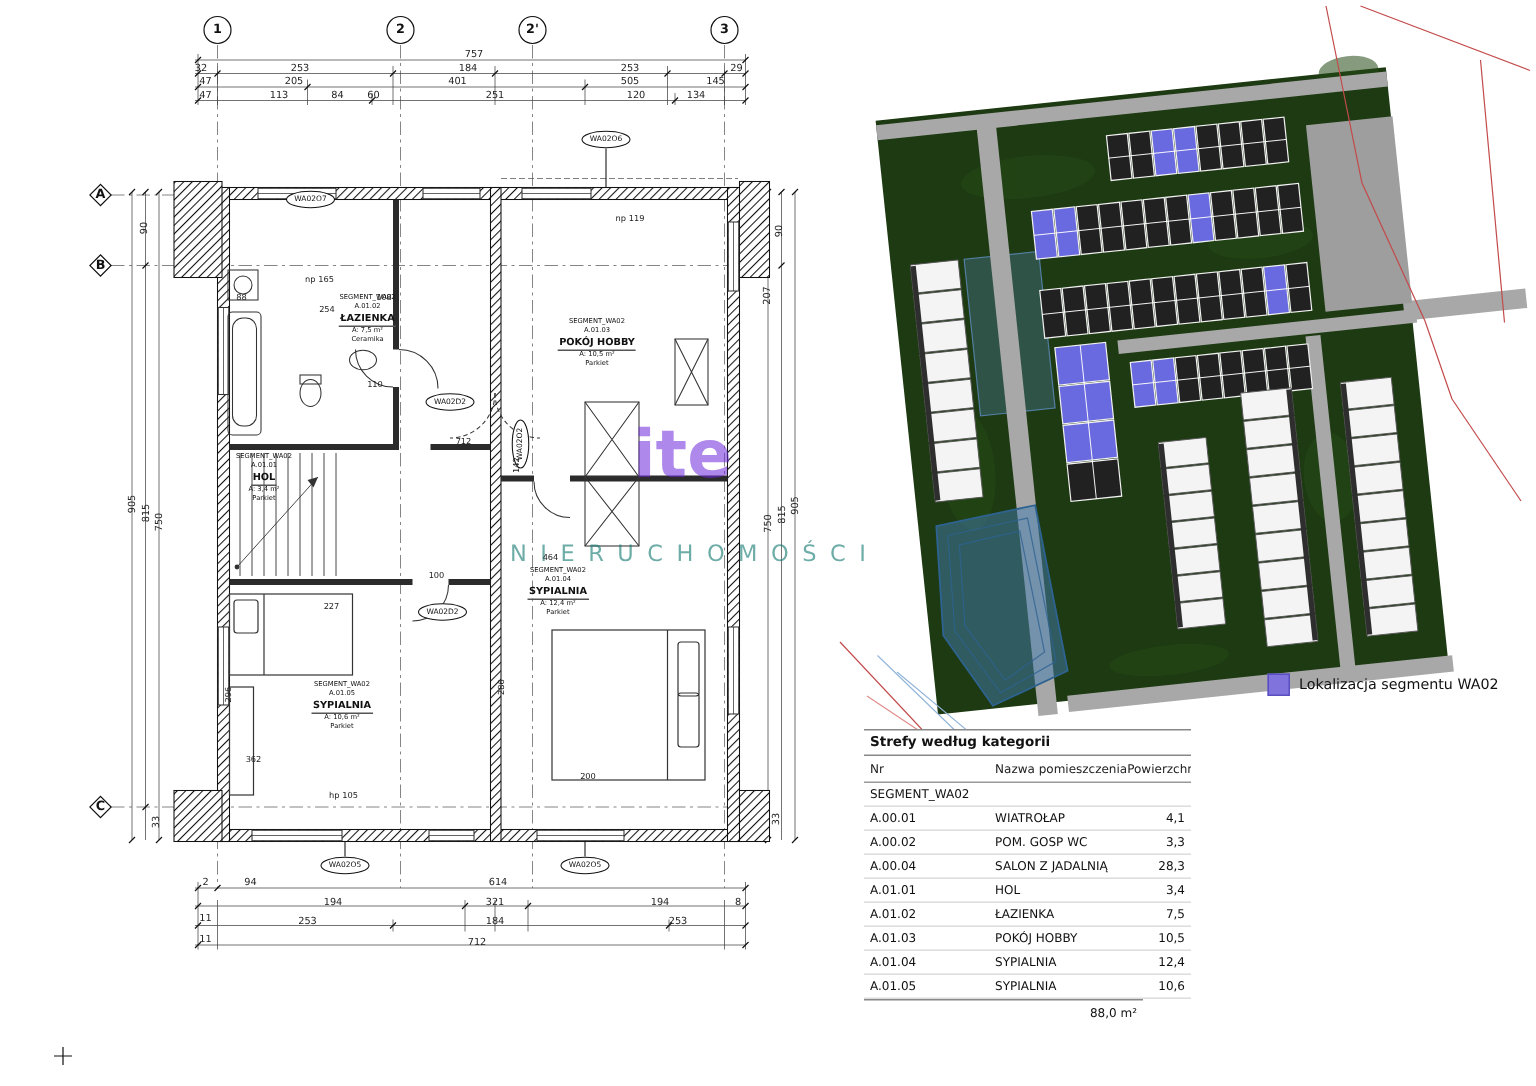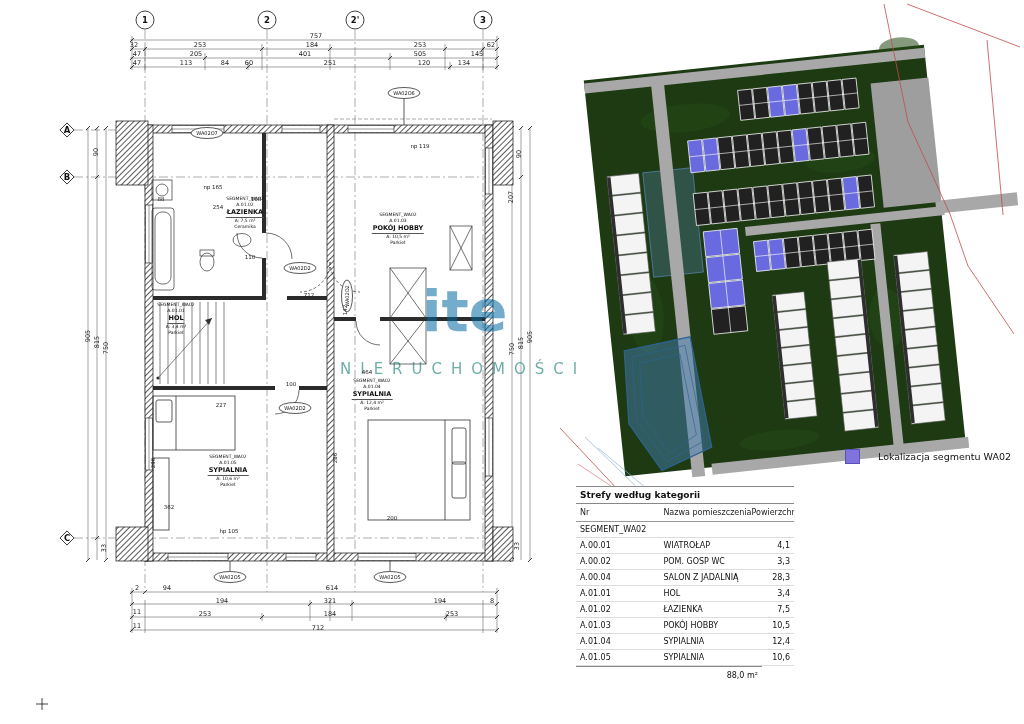--- a/index.html
+++ b/index.html
@@ -11,24 +11,24 @@
   .s{font-size:5.5px;}
   .r{transform:translate(-50%,-50%) rotate(-90deg);}
   .g{position:absolute;transform:translate(-50%,-50%);font-size:8.5px;font-weight:bold;color:#111;}
   .tag{position:absolute;transform:translate(-50%,-50%);font-size:5px;color:#111;white-space:nowrap;}
   .tagr{transform:translate(-50%,-50%) rotate(-90deg);}
   
   .room{position:absolute;transform:translateX(-50%);display:flex;flex-direction:column;align-items:center;
         font-size:4.5px;line-height:1.35;color:#111;white-space:nowrap;text-align:center;}
   .rname{font-size:6.5px;font-weight:bold;border-bottom:1px solid #555;padding:0 1px;}
   
-  .wm1{position:absolute;font-size:57px;font-weight:bold;color:#0369a1;opacity:.55;}
+  .wm1{position:absolute;font-size:44px;font-weight:bold;color:#6d28d9;opacity:.55;}
   .wm2{position:absolute;font-size:15px;letter-spacing:9px;color:#0f766e;opacity:.6;}
   
-  .legend{position:absolute;display:flex;align-items:center;gap:18px;font-size:9.5px;color:#111;}
+  .legend{position:absolute;display:flex;align-items:center;gap:6px;font-size:9.5px;color:#111;}
   .swatch{width:13px;height:13px;background:#8073dc;border:1px solid #5a4fc0;display:inline-block;}
   
   .atable{position:absolute;background:#fff;font-size:8px;color:#111;border-top:1px solid #888;overflow:hidden;}
   .t-title{font-weight:bold;font-size:9px;padding:3px 4px;border-bottom:1px solid #888;}
   .t-row{display:flex;height:15px;line-height:15px;border-bottom:1px solid #dcdcdc;overflow:hidden;}
   .t-head{border-bottom:1px solid #999;height:17px;line-height:17px;color:#222;}
   .t-sec{height:15px;line-height:15px;padding-left:4px;border-bottom:1px solid #dcdcdc;}
   .c{display:block;white-space:nowrap;overflow:hidden;}
   .nr{width:44px;padding-left:4px;}
   .nm{width:96px;margin-left:43px;}
@@ -326,21 +326,21 @@
 <span class="g" style="left:483px;top:20px">3</span>
 <span class="g" style="left:67px;top:130px">A</span>
 <span class="g" style="left:67px;top:177px">B</span>
 <span class="g" style="left:67px;top:538px">C</span>
 
 <span class="d" style="left:316px;top:36px">757</span>
 <span class="d" style="left:134px;top:45px">32</span>
 <span class="d" style="left:200px;top:45px">253</span>
 <span class="d" style="left:312px;top:45px">184</span>
 <span class="d" style="left:420px;top:45px">253</span>
-<span class="d" style="left:491px;top:45px">62</span>
+<span class="d" style="left:491px;top:45px">29</span>
 <span class="d" style="left:137px;top:54px">47</span>
 <span class="d" style="left:196px;top:54px">205</span>
 <span class="d" style="left:305px;top:54px">401</span>
 <span class="d" style="left:420px;top:54px">505</span>
 <span class="d" style="left:477px;top:54px">145</span>
 <span class="d" style="left:137px;top:63px">47</span>
 <span class="d" style="left:186px;top:63px">113</span>
 <span class="d" style="left:225px;top:63px">84</span>
 <span class="d" style="left:249px;top:63px">60</span>
 <span class="d" style="left:330px;top:63px">251</span>

